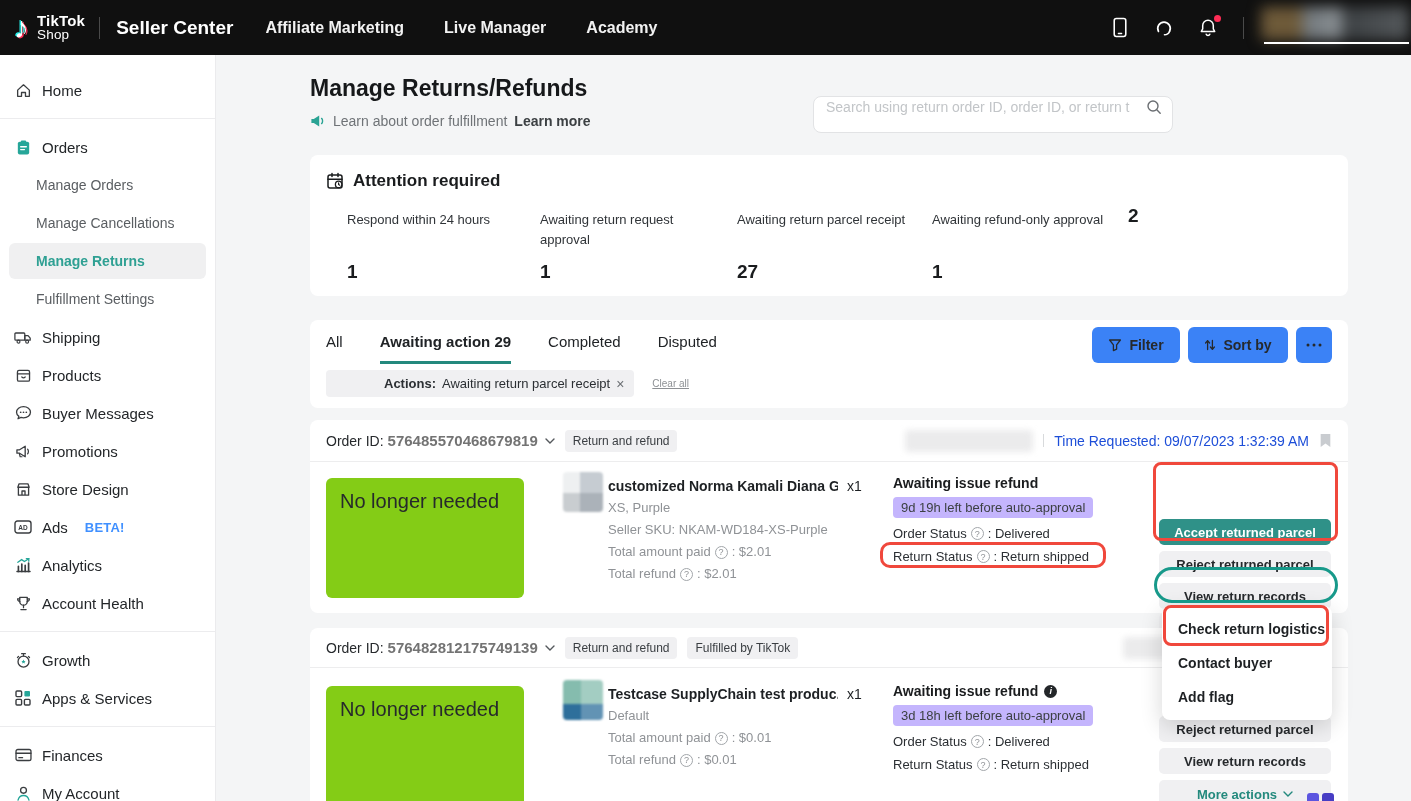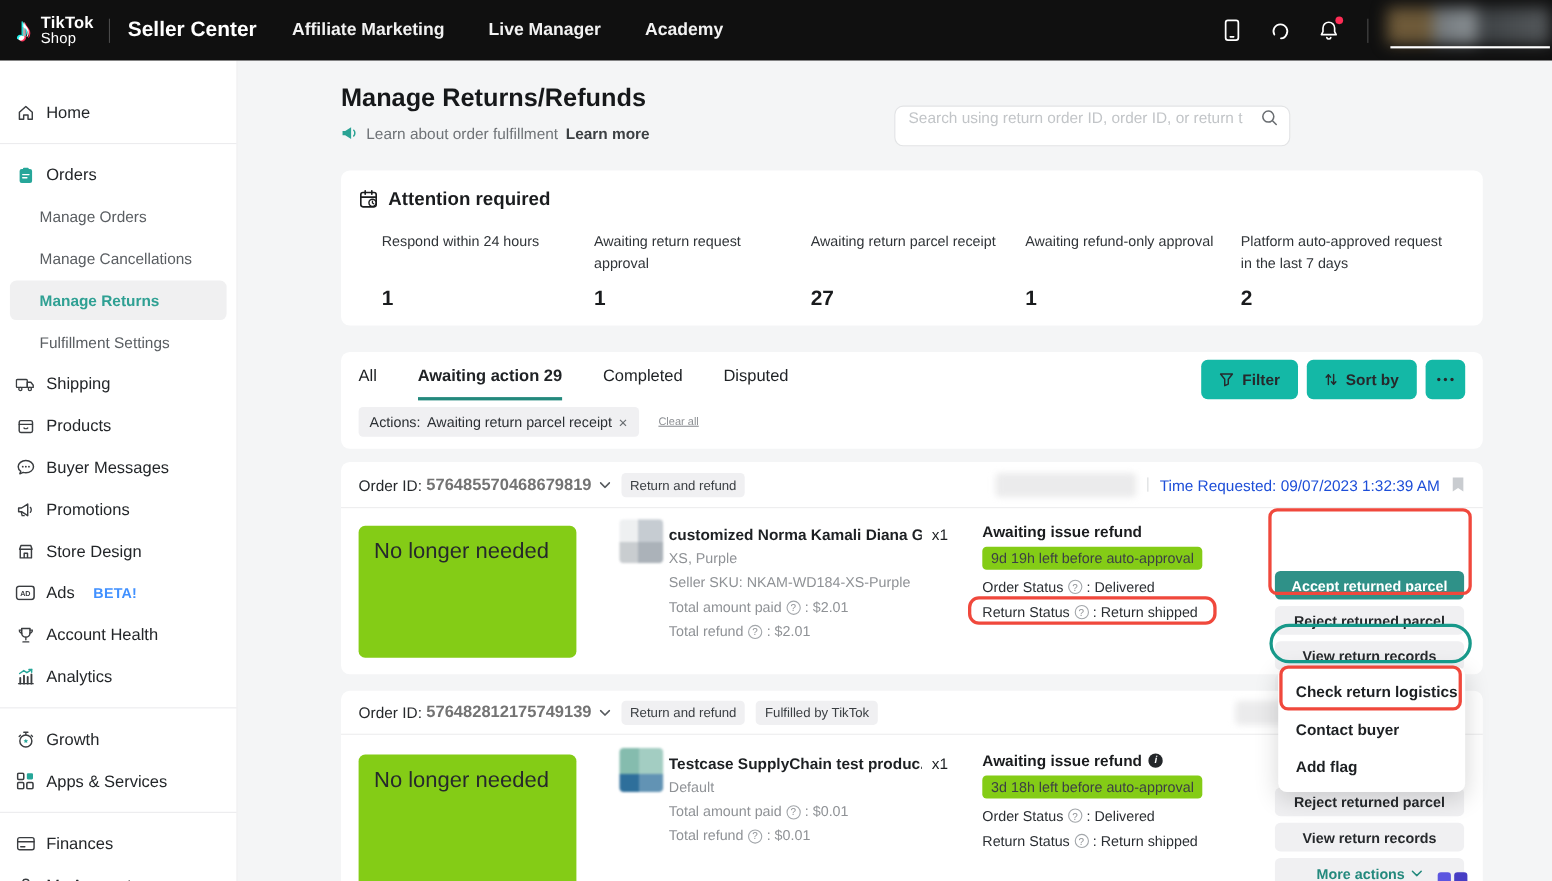--- a/index.html
+++ b/index.html
@@ -18,21 +18,21 @@
   .top-nav span { font-size:16px; font-weight:600; color:#f2f2f2; cursor:pointer; }
   .top-right { margin-left:auto; display:flex; align-items:center; gap:22px; margin-right:10px; }
   .top-icon { position:relative; width:22px; height:22px; display:flex; align-items:center; justify-content:center; cursor:pointer; }
   .bell-dot { position:absolute; top:-2px; right:-2px; width:7px; height:7px; border-radius:50%; background:#fe2c55; }
   .acct-wrap { position:relative; width:155px; height:55px; cursor:pointer; }
   .acct-blur { position:absolute; right:2px; top:7px; width:148px; height:33px; filter:blur(7px); border-radius:3px;
     background:linear-gradient(90deg,#6e5a39 0%,#6e5a39 28%,#70767a 28%,#8a9094 55%,#3c4043 55%,#55595c 100%); }
   .acct-line { position:absolute; right:2px; top:42px; width:145px; height:2px; background:#fff; }
 
   
-  .sidebar { position:absolute; left:0; top:55px; width:216px; height:746px; background:#fff; border-right:1px solid #ebebed; padding-top:28px; z-index:40; }
+  .sidebar { position:absolute; left:0; top:55px; width:216px; height:746px; background:#fff; border-right:1px solid #ebebed; padding-top:16px; z-index:40; }
   .side-item { display:flex; align-items:center; height:38px; padding-left:13px; gap:9px; font-size:15px; color:#232629; cursor:pointer; font-weight:500; }
   .side-item .ic { width:20px; display:flex; justify-content:center; }
   .side-sub { display:flex; align-items:center; height:38px; padding-left:36px; font-size:14px; color:#5a5e62; cursor:pointer; }
   .side-sub.active { height:36px; margin:1px 9px; padding-left:27px; background:#f0f0f1; border-radius:6px; color:#2fa093; font-weight:600; }
   .side-div { height:1px; background:#ececee; margin:9px 0; }
   .beta { color:#4090ff; font-weight:700; font-size:13px; margin-left:8px; letter-spacing:.2px; }
 
   
   .main { position:absolute; left:216px; top:55px; width:1195px; height:746px; background:#f4f5f6; overflow:hidden; }
   .card { position:absolute; background:#fff; border-radius:8px; }
@@ -53,27 +53,27 @@
   .stat { display:flex; flex-direction:column; }
   .stat .lbl { font-size:13px; color:#303438; height:56px; line-height:20px; padding-top:5px; width:178px; }
   .stat .val { font-size:19px; font-weight:600; color:#1a1c1e; }
   .stat:nth-child(1){width:193px}.stat:nth-child(2){width:197px}.stat:nth-child(3){width:195px}.stat:nth-child(4){width:196px}
 
   
   .tabsbar { left:94px; top:265px; width:1038px; height:88px; }
   .tabs-row { position:absolute; left:16px; top:13px; display:flex; gap:37px; }
   .tab { font-size:15px; color:#202326; padding-bottom:11px; cursor:pointer; }
   .tab.active { font-weight:700; border-bottom:3px solid #23897d; }
-  .filter-btn,.sort-btn,.dots-btn { position:absolute; top:7px; height:36px; background:#14b8a6; border:none; border-radius:6px; font-size:14px; font-weight:600; color:#26292c; display:flex; align-items:center; justify-content:center; gap:7px; cursor:pointer; font-family:"Liberation Sans",sans-serif; }
+  .filter-btn,.sort-btn,.dots-btn { position:absolute; top:7px; height:36px; background:#3b82f6; border:none; border-radius:6px; font-size:14px; font-weight:600; color:#26292c; display:flex; align-items:center; justify-content:center; gap:7px; cursor:pointer; font-family:"Liberation Sans",sans-serif; }
   .filter-btn { left:782px; width:88px; }
   .sort-btn { left:878px; width:100px; }
   .dots-btn { left:986px; width:36px; font-size:16px; letter-spacing:1px; font-weight:700; }
   .chip-row { position:absolute; left:16px; top:50px; display:flex; align-items:center; gap:18px; }
   .chip { background:#f0f0f2; border-radius:4px; padding:6px 10px; font-size:13px; color:#2b2f33; display:flex; align-items:center; gap:6px; }
-  .chip b { font-weight:400; }
+  .chip b { font-weight:700;margin-left:48px; }
   .chip-x { color:#6a6e72; cursor:pointer; font-size:14px; line-height:1; }
   .chip-x::after { content:"×"; }
   .clear-all { font-size:10px; color:#8d9094; cursor:pointer;text-decoration:underline; }
 
   
   .order1 { left:94px; top:365px; width:1038px; height:193px; }
   .order2 { left:94px; top:573px; width:1038px; height:230px; }
   .o-head { height:42px; border-bottom:1px solid #ededee; display:flex; align-items:center; padding:0 16px; }
   .order2 .o-head { height:40px; }
   .oid-label { font-size:14px; color:#26292c; }
@@ -94,21 +94,21 @@
   .order2 .prod-img { top:12px; }
   .prod-col { position:absolute; left:298px; top:13px; width:280px; }
   .order2 .prod-col { top:15px; }
   .prod-title-row { display:flex; align-items:baseline; line-height:22px; }
   .prod-title { font-size:14px; font-weight:600; color:#1d2023; max-width:230px; white-space:nowrap; overflow:hidden; }
   .qty { font-size:14px; color:#1d2023; margin-left:9px; }
   .g-line { font-size:13px; color:#8f9296; line-height:22px; display:flex; align-items:center; gap:4px; }
   .status-col { position:absolute; left:583px; top:13px; width:260px; }
   .order2 .status-col { top:15px; }
   .st-title { font-size:14px; font-weight:700; color:#1a1c1e; display:flex; align-items:center; gap:6px; }
-  .countdown { display:inline-block; background:#84cc16; border-radius:4px; padding:3px 8px; font-size:13px; color:#3c4043; margin-top:6px; }
+  .countdown { display:inline-block; background:#c4b5fd; border-radius:4px; padding:3px 8px; font-size:13px; color:#3c4043; margin-top:6px; }
   .st-line { font-size:13px; color:#2b2f33; margin-top:8px; display:flex; align-items:center; gap:4px; }
   .q { display:inline-flex; width:13px; height:13px; border:1px solid #a2a6aa; border-radius:50%; color:#8f9296; font-size:9px; align-items:center; justify-content:center; flex:none; }
   .q::after { content:"?"; }
   .inf { display:inline-flex; width:13px; height:13px; background:#232629; border-radius:50%; color:#fff; font-size:9px; font-style:italic; align-items:center; justify-content:center; font-weight:700; flex:none; }
   .inf::after { content:"i"; }
   .btn { position:absolute; left:849px; width:172px; height:26px; border:none; border-radius:5px; background:#f0f0f2; font-size:13px; font-weight:600; color:#26292c; display:flex; align-items:center; justify-content:center; gap:6px; cursor:pointer; font-family:"Liberation Sans",sans-serif; }
   .btn.primary { background:#2f9188; color:#fff; }
   .btn.more { color:#23897d; height:28px; }
   .b1{top:57px}.b2{top:89px}.b3{top:121px}.b4{top:151px}
   .c1{top:48px}.c2{top:80px}.c3{top:112px}
@@ -264,37 +264,37 @@
         <svg width="18" height="14" viewBox="0 0 18 14">
           <rect x="1" y="1" width="16" height="12" rx="2.4" fill="none" stroke="#3a3d40" stroke-width="1.4"></rect>
           <text x="9" y="9.8" font-size="6.5" font-weight="bold" text-anchor="middle" fill="#3a3d40" font-family="Liberation Sans,sans-serif">AD</text>
         </svg>
       </span>
     <span>Ads</span>
     <span class="beta">BETA!</span>
   </div>
   <div class="side-item">
     <span class="ic">
-        <svg width="17" height="17" viewBox="0 0 18 18">
-          <path d="M5 2.6h8v4.2a4 4 0 01-8 0z" fill="none" stroke="#3a3d40" stroke-width="1.4" stroke-linejoin="round"></path>
-          <path d="M5 4H2.8a2.6 2.6 0 002.4 3M13 4h2.2a2.6 2.6 0 01-2.4 3M9 10.8v2.6M6.2 15.4h5.6" fill="none" stroke="#3a3d40" stroke-width="1.3" stroke-linecap="round"></path>
-        </svg>
-      </span>
-    <span>Account Health</span>
-  </div>
-  <div class="side-item">
-    <span class="ic">
         <svg width="17" height="16" viewBox="0 0 18 17">
           <path d="M2 15.4h14" stroke="#3a3d40" stroke-width="1.4" stroke-linecap="round"></path>
           <path d="M3.6 15.4V9.8M7.2 15.4V7.6M10.8 15.4V9M14.4 15.4V6.4" stroke="#3a3d40" stroke-width="1.8" stroke-linecap="round"></path>
           <path d="M3 5.6l4-2.8 3 2 4.6-3" fill="none" stroke="#26a699" stroke-width="1.4" stroke-linecap="round"></path>
           <path d="M14.6 4.4V1.8H12" fill="none" stroke="#26a699" stroke-width="1.4" stroke-linecap="round"></path>
         </svg>
       </span>
     <span>Analytics</span>
+  </div>
+  <div class="side-item">
+    <span class="ic">
+        <svg width="17" height="17" viewBox="0 0 18 18">
+          <path d="M5 2.6h8v4.2a4 4 0 01-8 0z" fill="none" stroke="#3a3d40" stroke-width="1.4" stroke-linejoin="round"></path>
+          <path d="M5 4H2.8a2.6 2.6 0 002.4 3M13 4h2.2a2.6 2.6 0 01-2.4 3M9 10.8v2.6M6.2 15.4h5.6" fill="none" stroke="#3a3d40" stroke-width="1.3" stroke-linecap="round"></path>
+        </svg>
+      </span>
+    <span>Account Health</span>
   </div>
   <div class="side-div"></div>
   <div class="side-item">
     <span class="ic">
         <svg width="17" height="17" viewBox="0 0 18 18">
           <circle cx="9" cy="10.2" r="5.8" fill="none" stroke="#3a3d40" stroke-width="1.4"></circle>
           <path d="M7 1.8h4M9 1.8v2.4M14.2 4.6l1.2 1.2M3.8 4.6L2.6 5.8" stroke="#3a3d40" stroke-width="1.3" stroke-linecap="round"></path>
           <path d="M9 8l.7 1.4 1.5.2-1.1 1.1.3 1.5L9 11.5l-1.4.7.3-1.5-1.1-1.1 1.5-.2z" fill="#26a699"></path>
         </svg>
       </span>
@@ -379,21 +379,20 @@
       </div>
       <div class="stat">
         <span class="lbl">Awaiting return parcel receipt</span>
         <span class="val">27</span>
       </div>
       <div class="stat">
         <span class="lbl">Awaiting refund-only approval</span>
         <span class="val">1</span>
       </div>
       <div class="stat">
-        <span class="lbl" style="width:190px">Platform auto-approved request in the last 7 days</span>
         <span class="val">2</span>
       </div>
     </div>
   </section>
 
   <section class="card tabsbar">
     <div class="tabs-row">
       <span class="tab">All</span>
       <span class="tab active"><span>Awaiting action</span>&nbsp;<span>29</span></span>
       <span class="tab">Completed</span>

